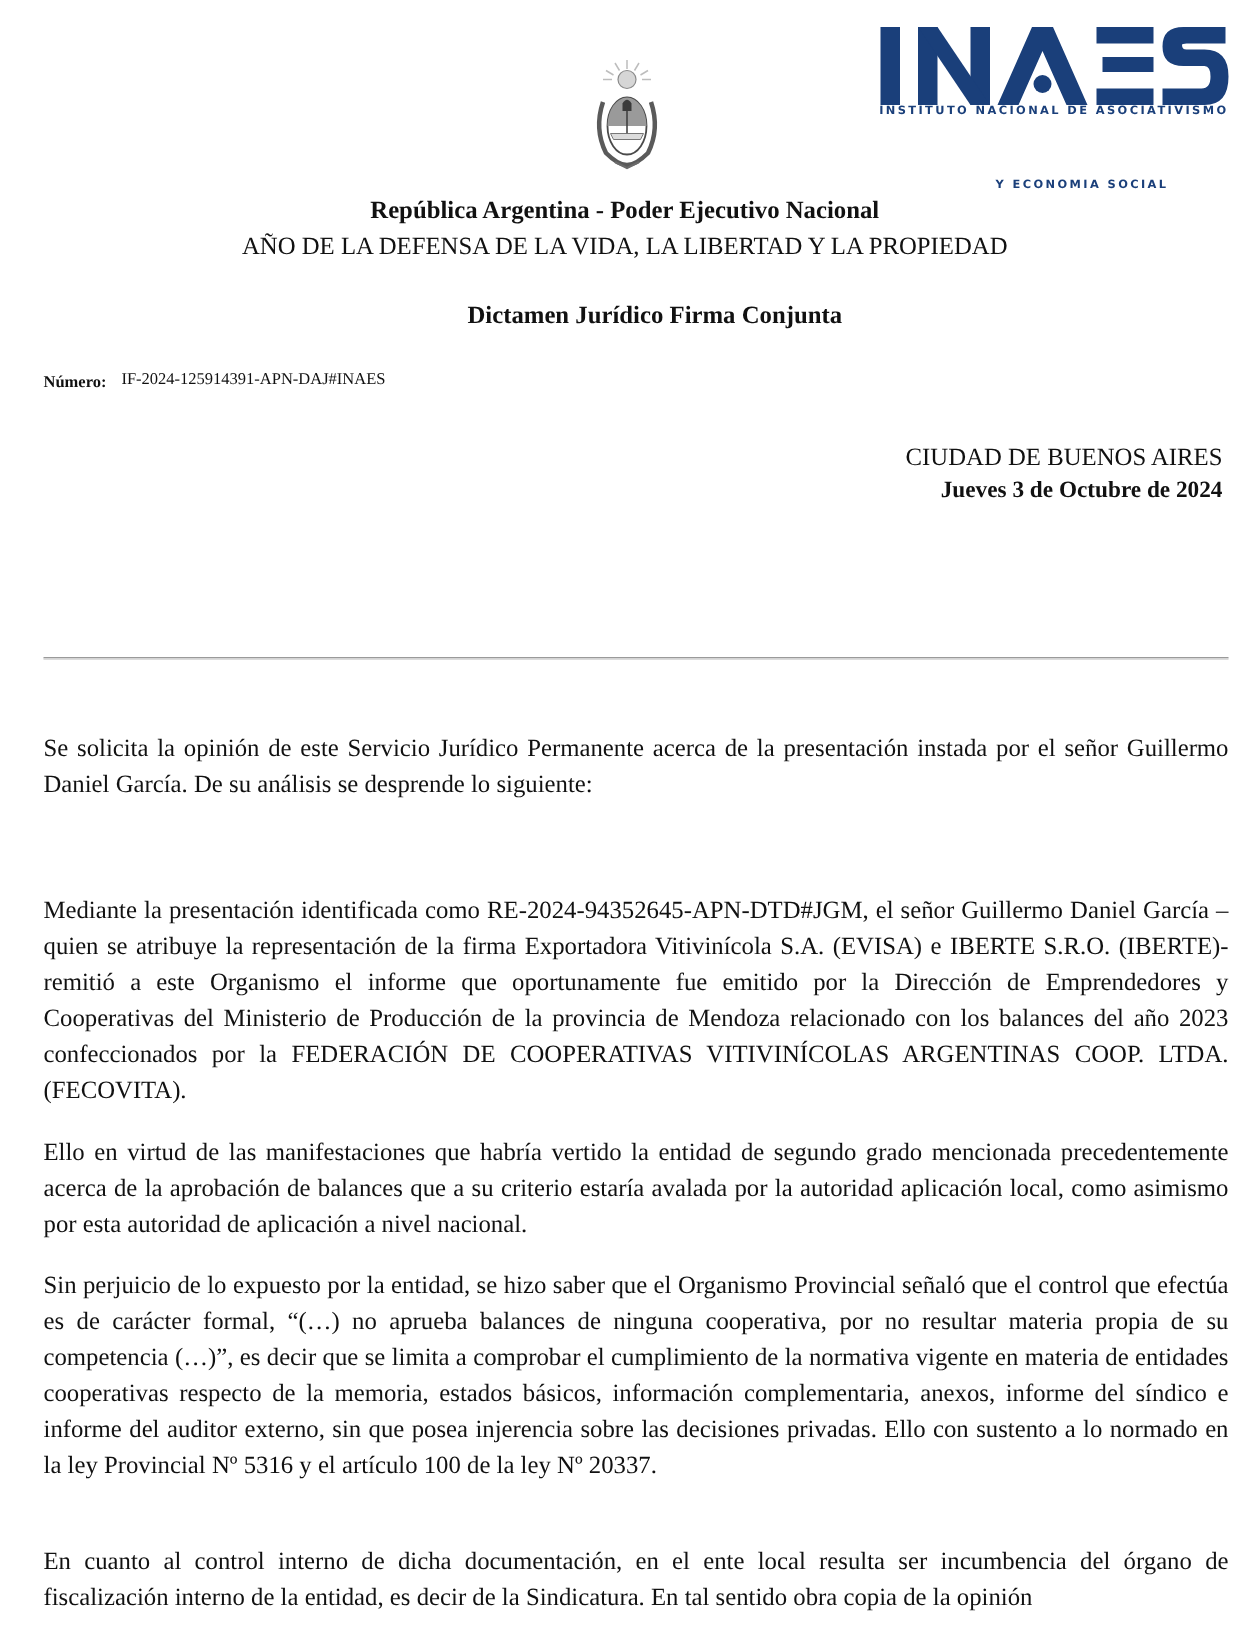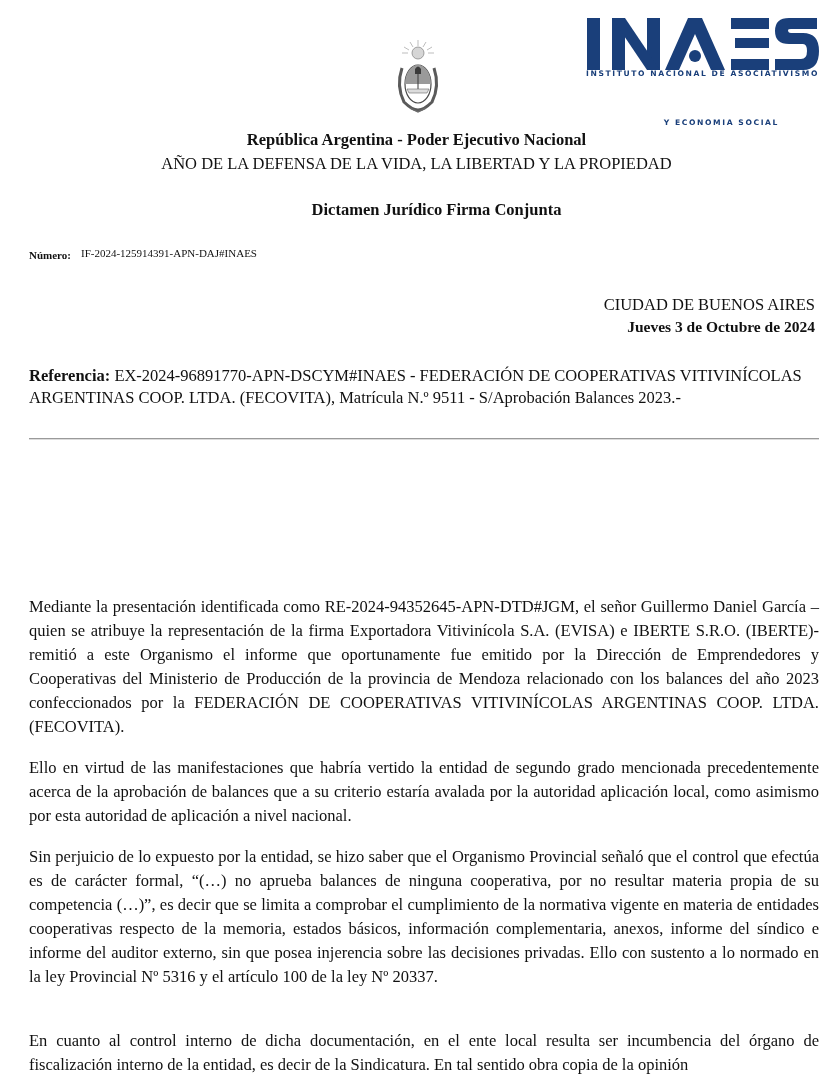--- a/index.html
+++ b/index.html
@@ -198,25 +198,22 @@
   <div class="center hdr-dictamen">Dictamen Jurídico Firma Conjunta</div>
 
   <div class="numero-row">
     <span class="numero-label">Número:</span>
     <span class="numero-value">IF-2024-125914391-APN-DAJ#INAES</span>
   </div>
 
   <div class="right-block ciudad">CIUDAD DE BUENOS AIRES</div>
   <div class="right-block fecha">Jueves 3 de Octubre de 2024</div>
 
-  <div class="referencia">
-    <span class="ref-label">Referencia:</span>
-    <span>EX-2024-96891770-APN-DSCYM#INAES - FEDERACIÓN DE COOPERATIVAS VITIVINÍCOLAS ARGENTINAS COOP. LTDA. (FECOVITA), Matrícula N.º 9511 - S/Aprobación Balances 2023.-</span>
-  </div>
 
   <div class="divider"></div>
 
+  <div class="para p1">Se solicita la opinión de este Servicio Jurídico Permanente acerca de la presentación instada por el señor Guillermo Daniel García. De su análisis se desprende lo siguiente:</div>
   <div class="para p2">Mediante la presentación identificada como RE-2024-94352645-APN-DTD#JGM, el señor Guillermo Daniel García –quien se atribuye la representación de la firma Exportadora Vitivinícola S.A. (EVISA) e IBERTE S.R.O. (IBERTE)- remitió a este Organismo el informe que oportunamente fue emitido por la Dirección de Emprendedores y Cooperativas del Ministerio de Producción de la provincia de Mendoza relacionado con los balances del año 2023 confeccionados por la FEDERACIÓN DE COOPERATIVAS VITIVINÍCOLAS ARGENTINAS COOP. LTDA. (FECOVITA).</div>
   <div class="para p3">Ello en virtud de las manifestaciones que habría vertido la entidad de segundo grado mencionada precedentemente acerca de la aprobación de balances que a su criterio estaría avalada por la autoridad aplicación local, como asimismo por esta autoridad de aplicación a nivel nacional.</div>
   <div class="para p4">Sin perjuicio de lo expuesto por la entidad, se hizo saber que el Organismo Provincial señaló que el control que efectúa es de carácter formal, “(…) no aprueba balances de ninguna cooperativa, por no resultar materia propia de su competencia (…)”, es decir que se limita a comprobar el cumplimiento de la normativa vigente en materia de entidades cooperativas respecto de la memoria, estados básicos, información complementaria, anexos, informe del síndico e informe del auditor externo, sin que posea injerencia sobre las decisiones privadas. Ello con sustento a lo normado en la ley Provincial Nº 5316 y el artículo 100 de la ley Nº 20337.</div>
   <div class="para p5">En cuanto al control interno de dicha documentación, en el ente local resulta ser incumbencia del órgano de fiscalización interno de la entidad, es decir de la Sindicatura. En tal sentido obra copia de la opinión</div>
 
 </div>
 
 </body></html>

